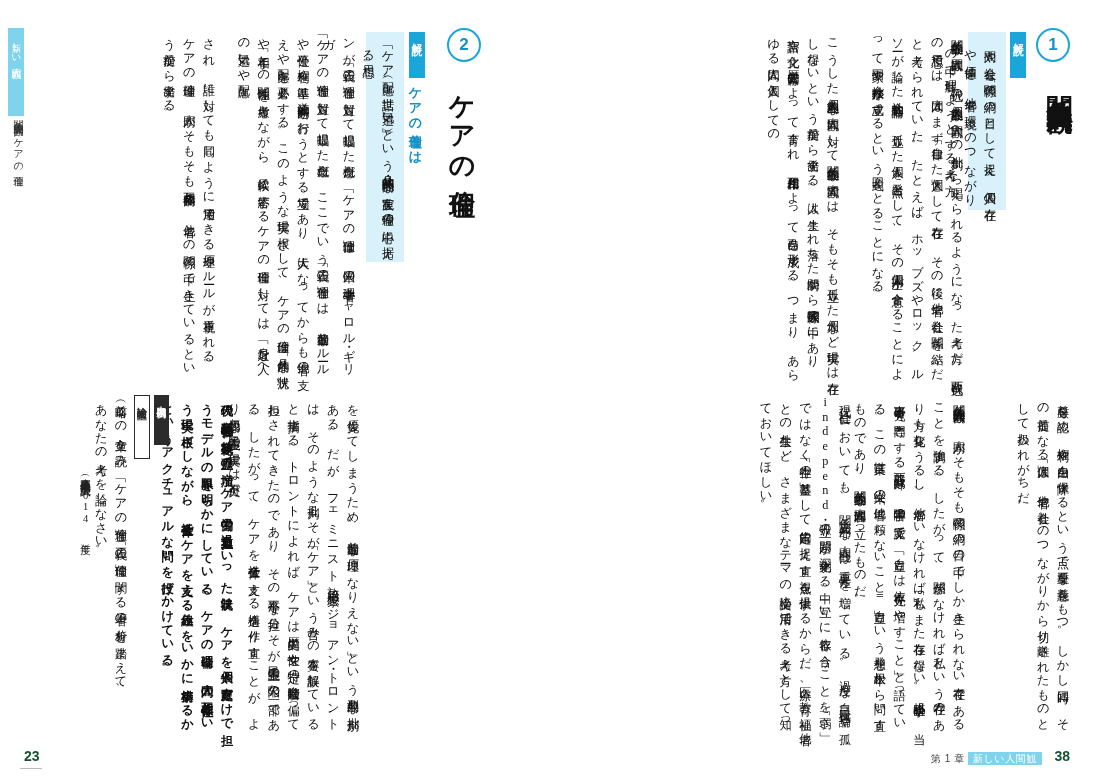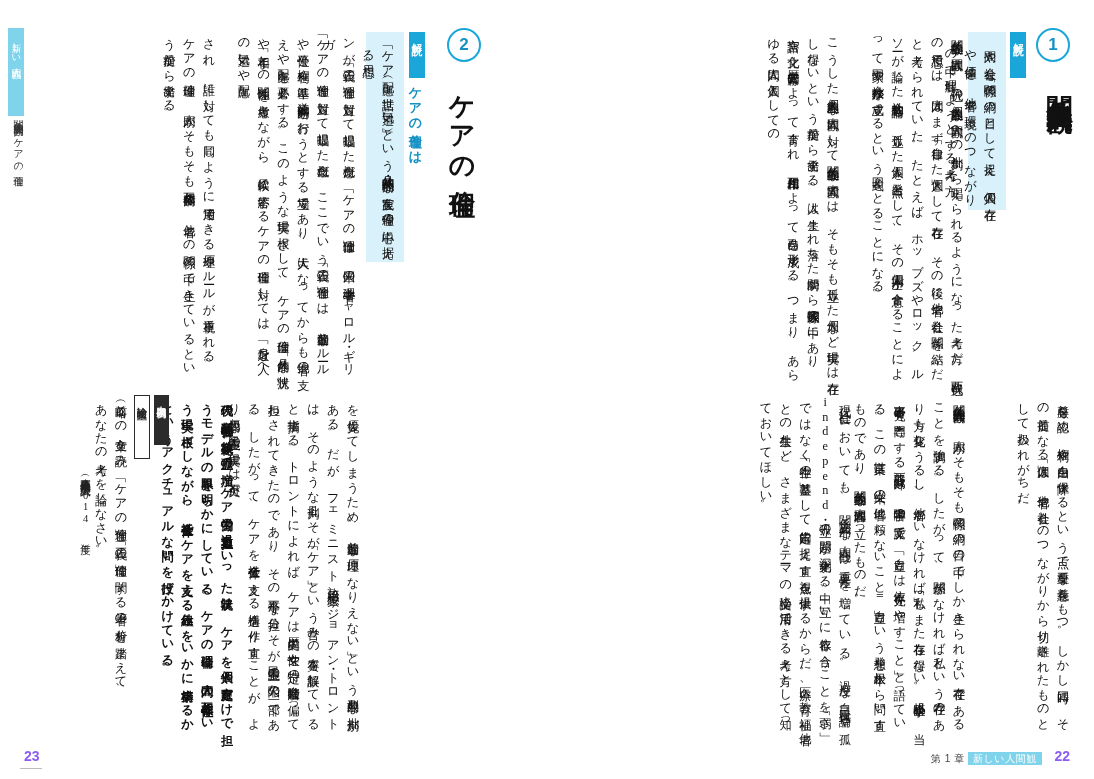--- a/index.html
+++ b/index.html
@@ -118,21 +118,21 @@
     writing-mode:vertical-rl;
     text-orientation:upright;
     font-size:10px;
     letter-spacing:0.1em;
     color:#333;
   }
   .folio{
     position:absolute;
     font-family:"Liberation Sans",sans-serif;
     font-size:14px;
-    color:#8b5cf6;
+    color:#14532d;
     font-weight:bold;
   }
   .chapline{
     position:absolute;
     font-size:10px;
     color:#444;
     font-family:"Liberation Sans",sans-serif;
     letter-spacing:0.06em;
   }
   .chapline .chip{
@@ -179,21 +179,21 @@
     <div class="vcol" style="position:absolute;left:178px;top:395px;width:58px;height:330px;font-weight:bold;">現代の高齢化社会や核家族化、孤立の増加、ケア労働の過重負担といった状況は、ケアを個人や家庭だけで担うモデルの限界を明らかにしている。ケアの倫理は、人間の相互依存性という現実に根ざしながら、社会全体でケアを支える仕組みをいかに構築するかというアクチュアルな問いを投げかけている。</div>
 
     <div class="tag-mondai" style="left:154px;top:395px;height:44px;">出題例</div>
     <div class="tag-ronjutsu" style="left:134px;top:395px;height:56px;">論述文型</div>
     <div class="vcol" style="position:absolute;left:104px;top:395px;width:26px;height:300px;">（前略）この文章を読み、「ケアの倫理」と「正義の倫理」に関する筆者の分析を踏まえて、あなたの考えを論じなさい。</div>
     <div class="srcline" style="left:78px;top:470px;height:240px;">（慶應義塾大学法学部・一般入試・2014 年度）</div>
   </div>
 
   <div class="page right">
 
-    <div class="folio" style="right:24px;top:748px;">22</div>
+    <div class="folio" style="right:24px;top:748px;">38</div>
     <div class="chapline" style="right:52px;top:752px;">
       <span>第 1 章</span><span class="chip">新しい人間観</span>
     </div>
 
     <div class="sec-num" style="right:24px;top:28px;">
         <span>1</span>
       </div>
     <div class="sec-title" style="right:20px;top:76px;height:270px;">関係主義的人間観</div>
 
     <div class="tag-kaisetsu" style="right:68px;top:32px;height:40px;">解説</div>

